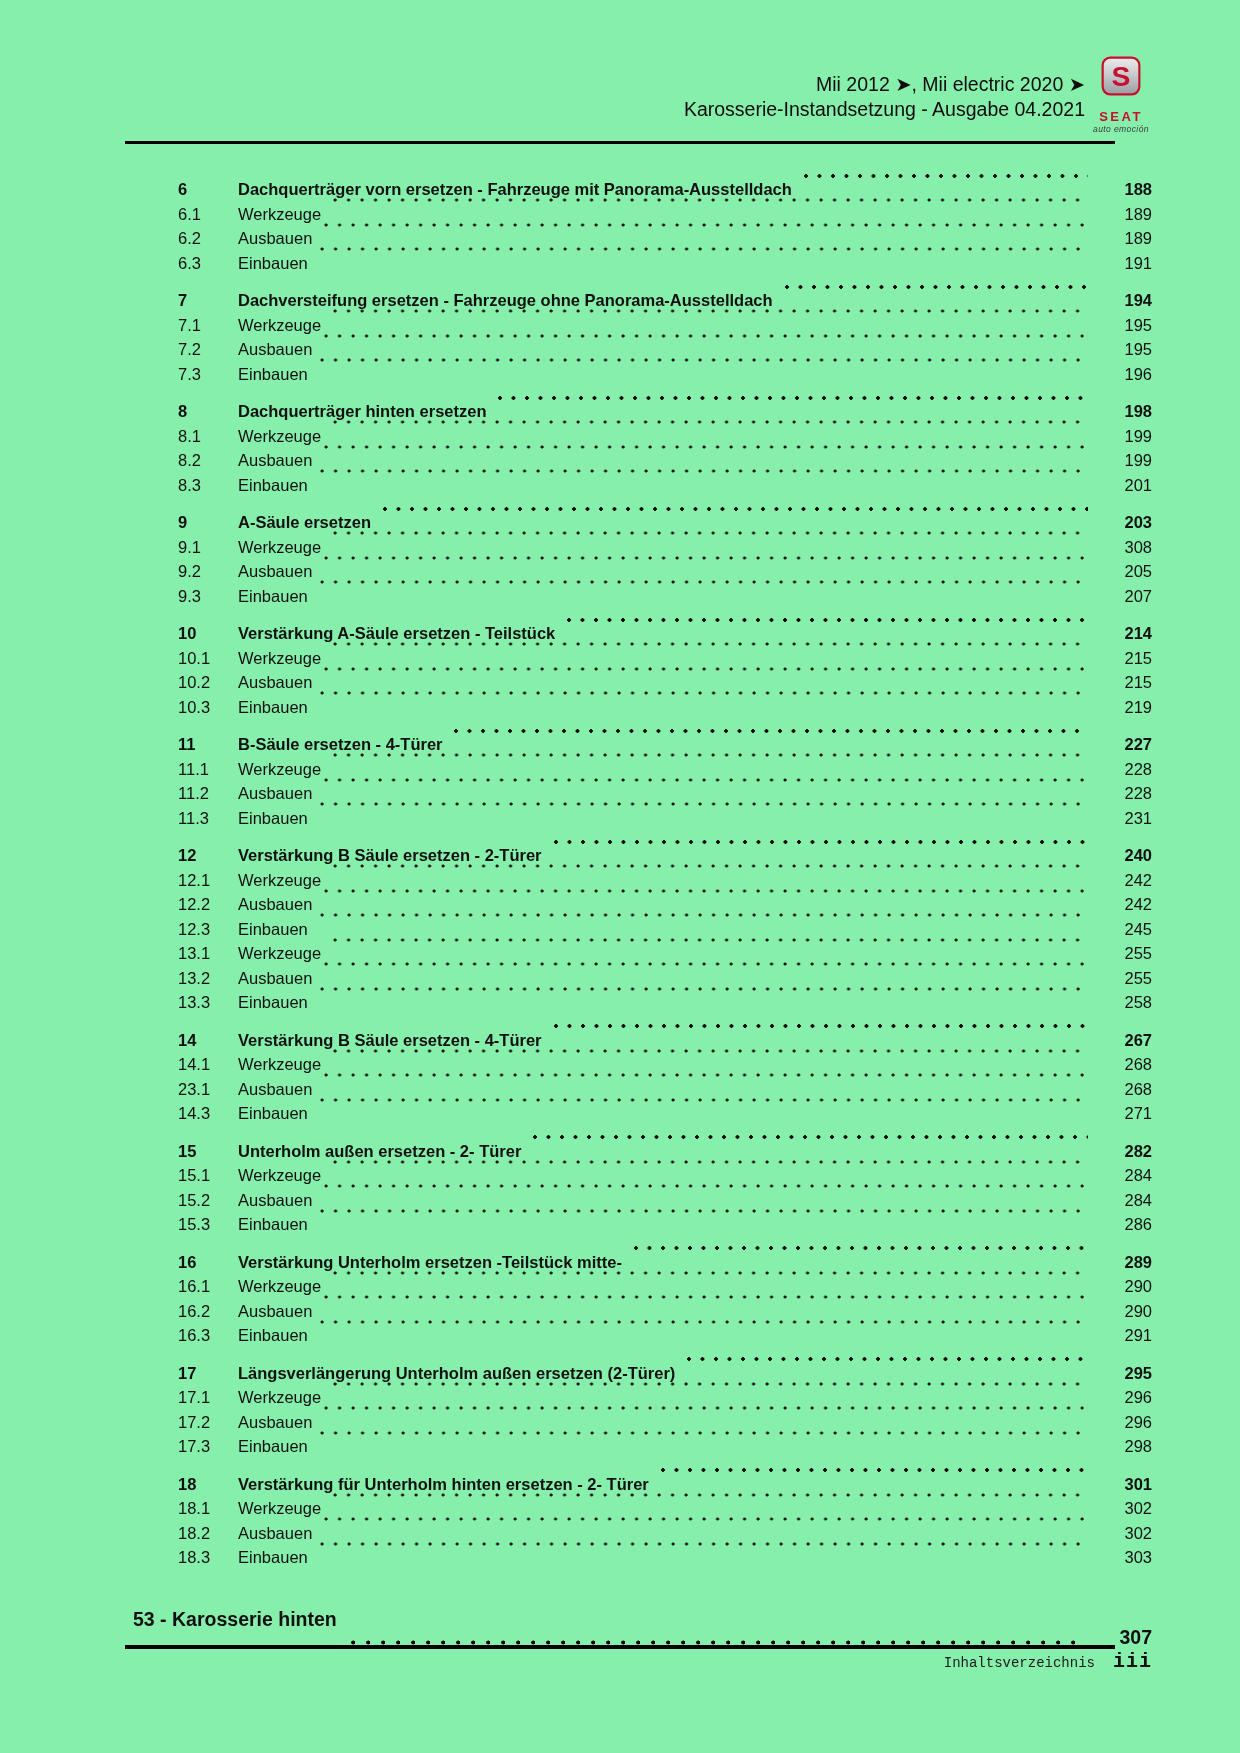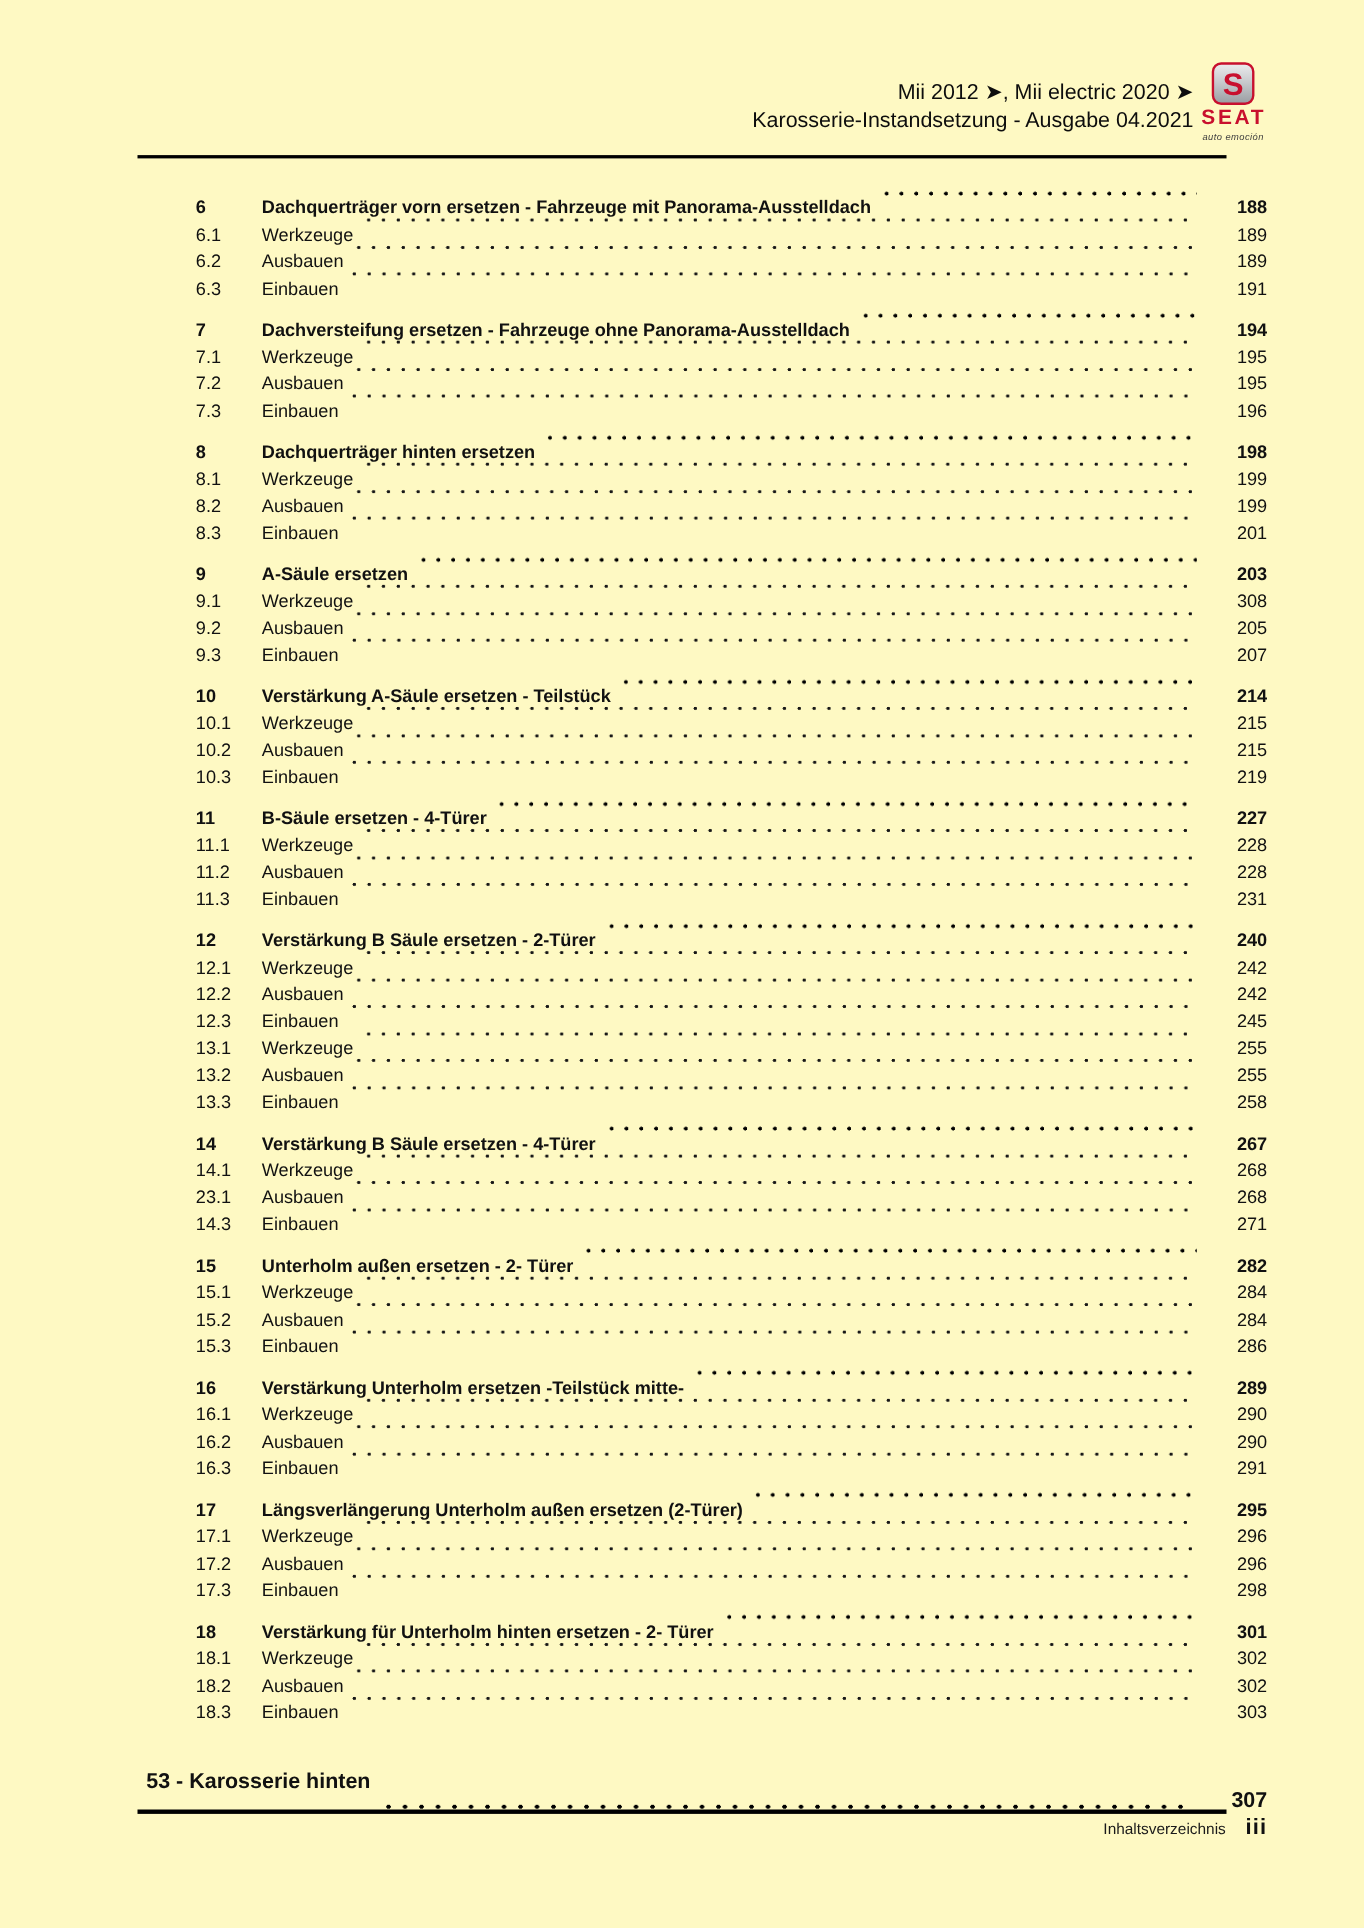--- a/index.html
+++ b/index.html
@@ -1,28 +1,28 @@
 <!DOCTYPE html>
 <html><head>
 <meta charset="utf-8">
 <style>
   html,body{margin:0;padding:0;background:#888;}
   .page{
-    position:relative;width:1240px;height:1753px;background:#fef9c3;
+    position:relative;width:1240px;height:1753px;background:#86efac;
     font-family:"Liberation Sans","DejaVu Sans",sans-serif;color:#111;
     margin:0 auto;overflow:hidden;
   }
   
   .hdr-text{
     position:absolute;top:72px;right:155px;text-align:right;
     font-size:19.5px;line-height:25px;color:#0d0d0d;white-space:nowrap;
   }
   .logo{position:absolute;top:56px;right:90px;width:58px;text-align:center;}
   .logo-emblem{display:block;margin:0 auto;}
-  .logo-word{font-size:19px;font-weight:bold;letter-spacing:2.5px;margin-top:1px;}
+  .logo-word{font-size:13px;font-weight:bold;letter-spacing:2.5px;margin-top:13px;}
   .logo-slogan{font-size:8.5px;color:#3c3c3c;letter-spacing:.4px;margin-top:0px;white-space:nowrap;font-style:italic;}
   .rule-top{position:absolute;left:125px;top:141px;width:990px;height:3px;background:#000;}
   
   #toc{position:absolute;left:178px;top:146px;width:974px;}
   .toc-row{display:flex;align-items:baseline;height:24.5px;font-size:16.5px;line-height:24.5px;}
   .toc-row.chapter{font-weight:bold;margin-top:13px;}
   .num{flex:0 0 60px;}
   .title{white-space:nowrap;}
   .leader{
     flex:1 1 auto;align-self:flex-end;height:6px;margin:0 8px 5px 12px;
@@ -39,21 +39,21 @@
     display:flex;align-items:flex-start;font-size:19.5px;font-weight:bold;line-height:30px;
   }
   .section-row .leader{
     height:7px;margin:0 6px 6px 14px;
     background-image:radial-gradient(circle at 2.2px 3.5px,#000 1.8px,transparent 2.2px);
     background-size:15px 7px;
   }
   .section-row .pg{flex:0 0 62px;}
   
   .rule-bottom{position:absolute;left:125px;top:1645px;width:990px;height:3.5px;background:#000;}
-  .footer{position:absolute;top:1650px;right:88px;display:flex;align-items:baseline;gap:18px;}
+  .footer{position:absolute;top:1650px;right:88px;display:flex;align-items:baseline;gap:18px;font-family:Liberation Mono, monospace;}
   .footer-label{font-size:14px;color:#1a1a1a;}
   .footer-page{font-size:20px;font-weight:bold;letter-spacing:1px;}
 </style>
 </head>
 <body>
 
 <div class="page">
 
   <div class="hdr-text">
     <div>Mii 2012 ➤, Mii electric 2020 ➤</div>

